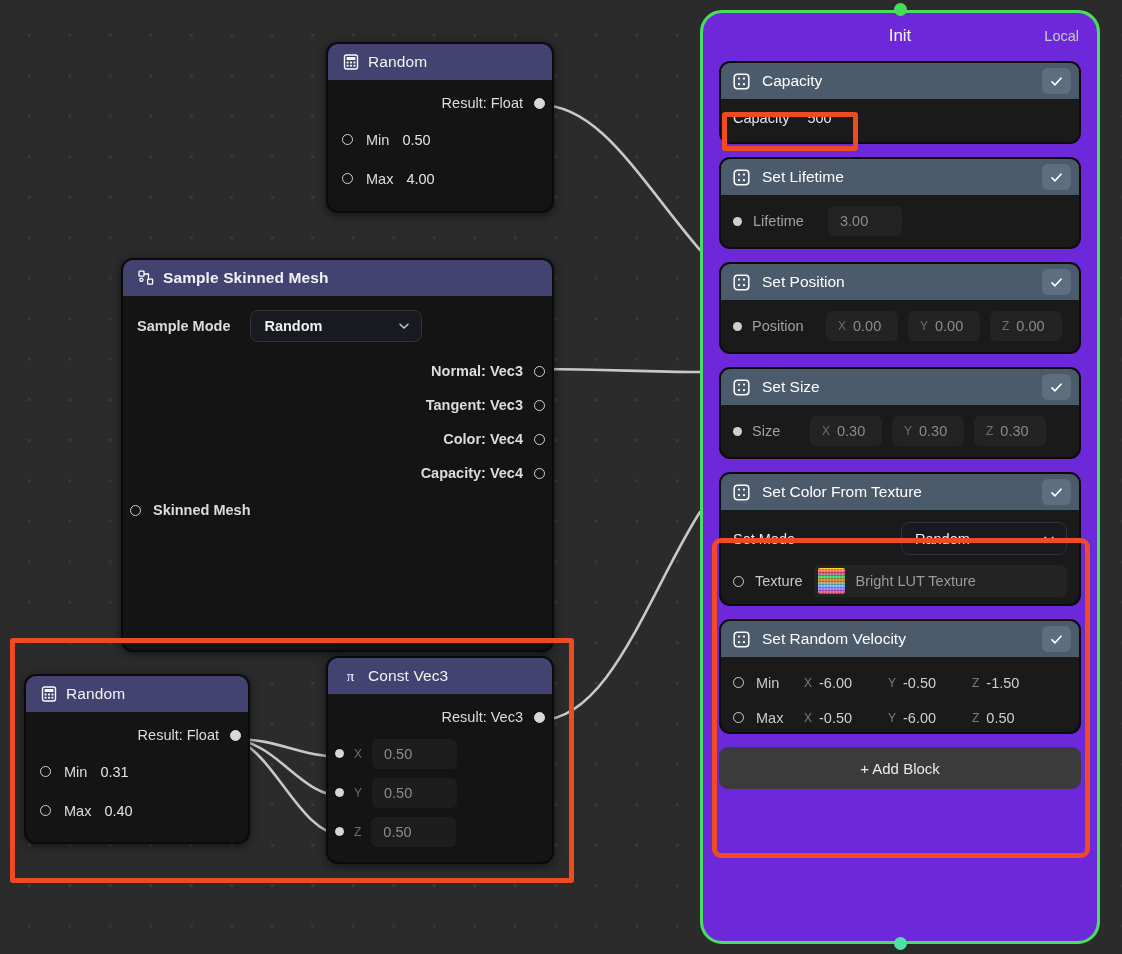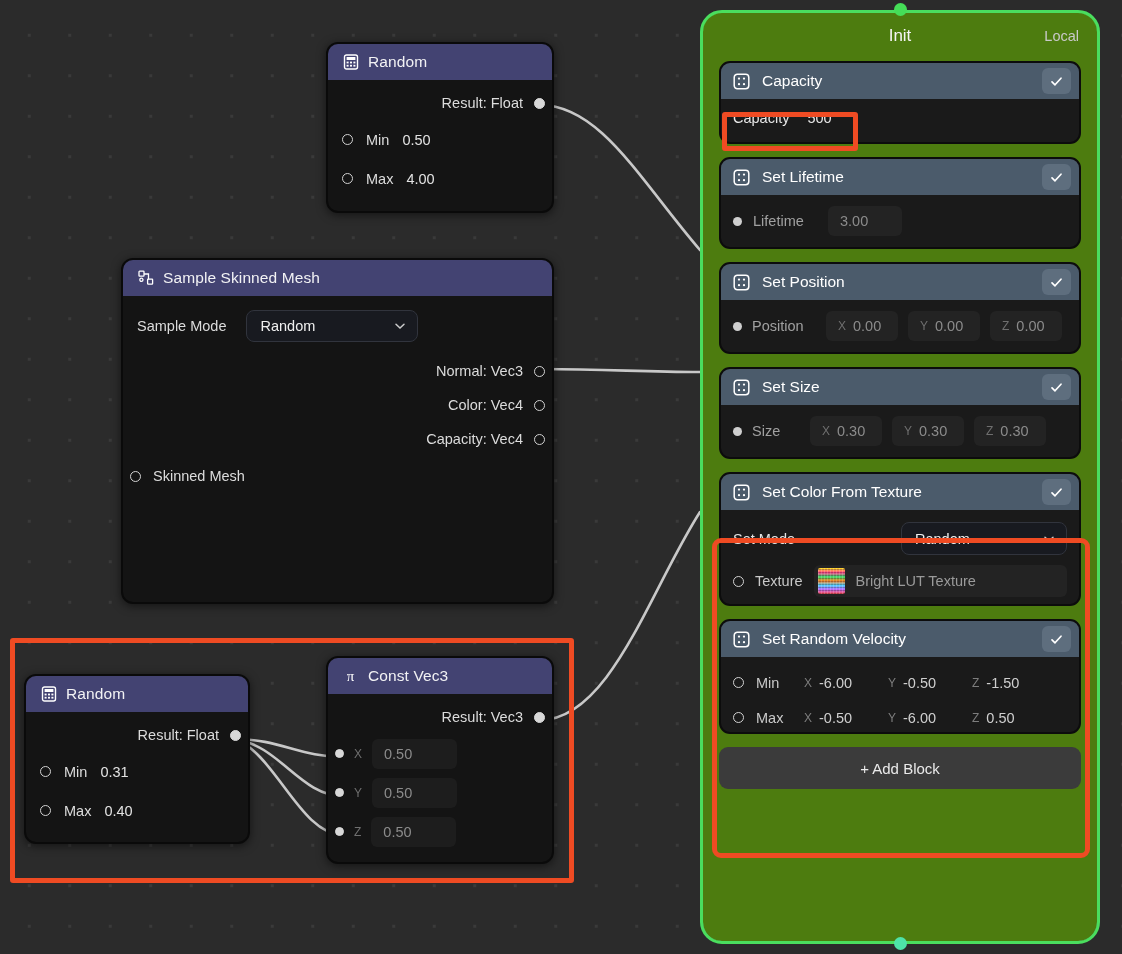--- a/index.html
+++ b/index.html
@@ -70,21 +70,21 @@
     background:#1d1d1d; border-radius:6px; height:30px;
     display:flex; align-items:center; padding:0 12px;
     font-size:14.5px; color:#8b8b8b;
   }
 
   .axis { color:#6f6f6f; font-size:12px; margin-right:6px; }
 
   
   .init-panel {
     position:absolute; left:700px; top:10px; width:400px; height:934px;
-    background:#4d7c0f; border:3px solid #4ade5e; border-radius:22px;
+    background:#6d28d9; border:3px solid #4ade5e; border-radius:22px;
     overflow:hidden;
   }
   .init-panel .ip-grad { position:absolute; inset:-3px; border-radius:22px; pointer-events:none;
     border:3px solid transparent;
     background:linear-gradient(180deg,#45dd57 0%, #46de6a 45%, #4ee2a8 100%) border-box;
     -webkit-mask:linear-gradient(#000 0 0) padding-box, linear-gradient(#000 0 0);
     -webkit-mask-composite:xor; mask-composite:exclude; }
   .init-head { position:relative; height:48px; }
   .init-title { position:absolute; left:0; right:0; top:13px; text-align:center; font-size:17px; color:#f5f5f5; }
   .init-space { position:absolute; right:18px; top:15px; font-size:14.5px; color:#c9c9c9; }
@@ -194,21 +194,21 @@
         <span class="v">0.50</span>
       </div>
       <div class="kv">
         <span class="port"></span>
         <span class="k">Max</span>
         <span class="v">4.00</span>
       </div>
     </div>
   </div>
 
-  <div class="node" style="left:121px; top:258px; width:433px; height:346px;">
+  <div class="node" style="left:121px; top:258px; width:433px; height:394px;font-weight:bold;">
     <div class="node-header">
       <span class="hdr-icon">
         <svg width="16" height="16" viewBox="0 0 16 16">
           <rect x="1" y="1.2" width="5" height="5" rx="0.6" fill="none" stroke="#ffffff" stroke-width="1.3"></rect>
           <rect x="9.6" y="9.2" width="5" height="5" rx="0.6" fill="none" stroke="#ffffff" stroke-width="1.3"></rect>
           <path d="M6 4 L10.5 4 L10.5 9.4" fill="none" stroke="#ffffff" stroke-width="1.3"></path>
           <circle cx="3.4" cy="9.8" r="1.6" fill="none" stroke="#ffffff" stroke-width="1.3"></circle>
         </svg>
       </span>
       <span>Sample Skinned Mesh</span>
@@ -219,20 +219,24 @@
         <div class="dropdown" style="width:172px;">
           <span>Random</span>
           <svg class="chev" viewBox="0 0 12 12">
               <path d="M2 4.2 L6 8 L10 4.2" fill="none" stroke="#e9e9e9" stroke-width="1.5" stroke-linecap="round"></path>
             </svg>
         </div>
       </div>
 
       <div class="port-row">
         <span>Normal: Vec3</span>
+        <span class="port"></span>
+      </div>
+      <div class="port-row">
+        <span>Tangent: Vec3</span>
         <span class="port"></span>
       </div>
       <div class="port-row">
         <span>Color: Vec4</span>
         <span class="port"></span>
       </div>
       <div class="port-row">
         <span>Capacity: Vec4</span>
         <span class="port"></span>
       </div>

